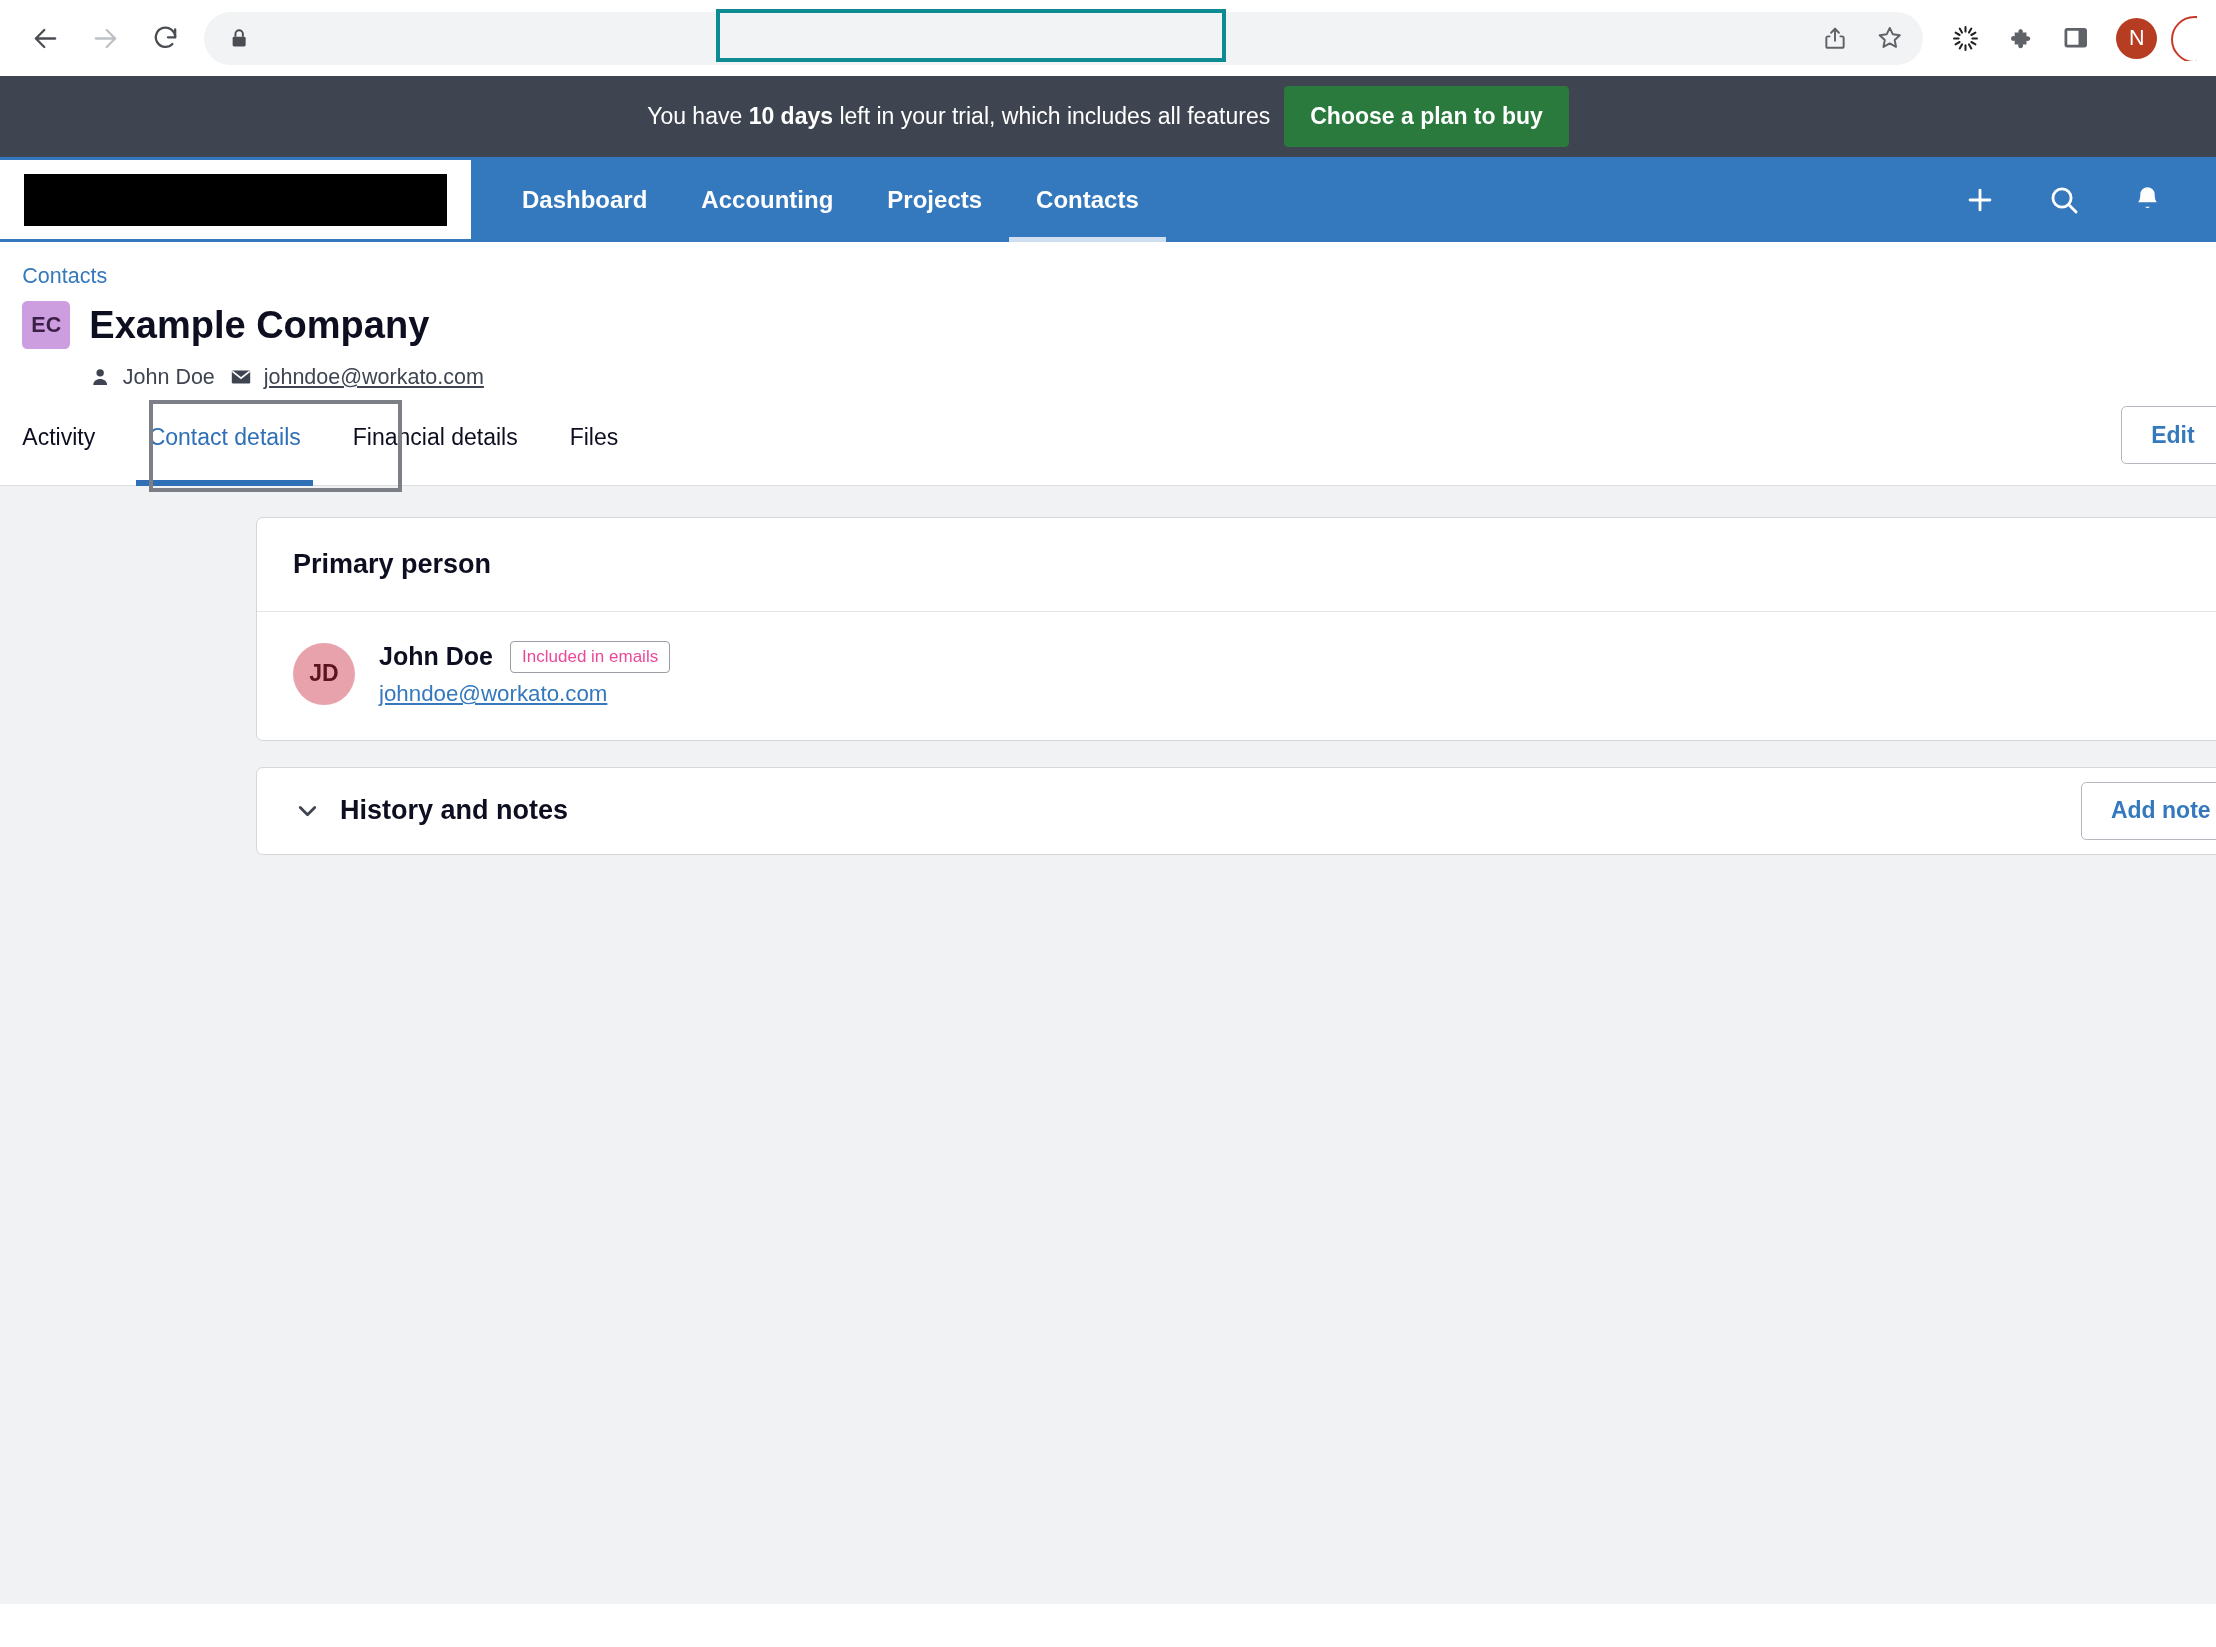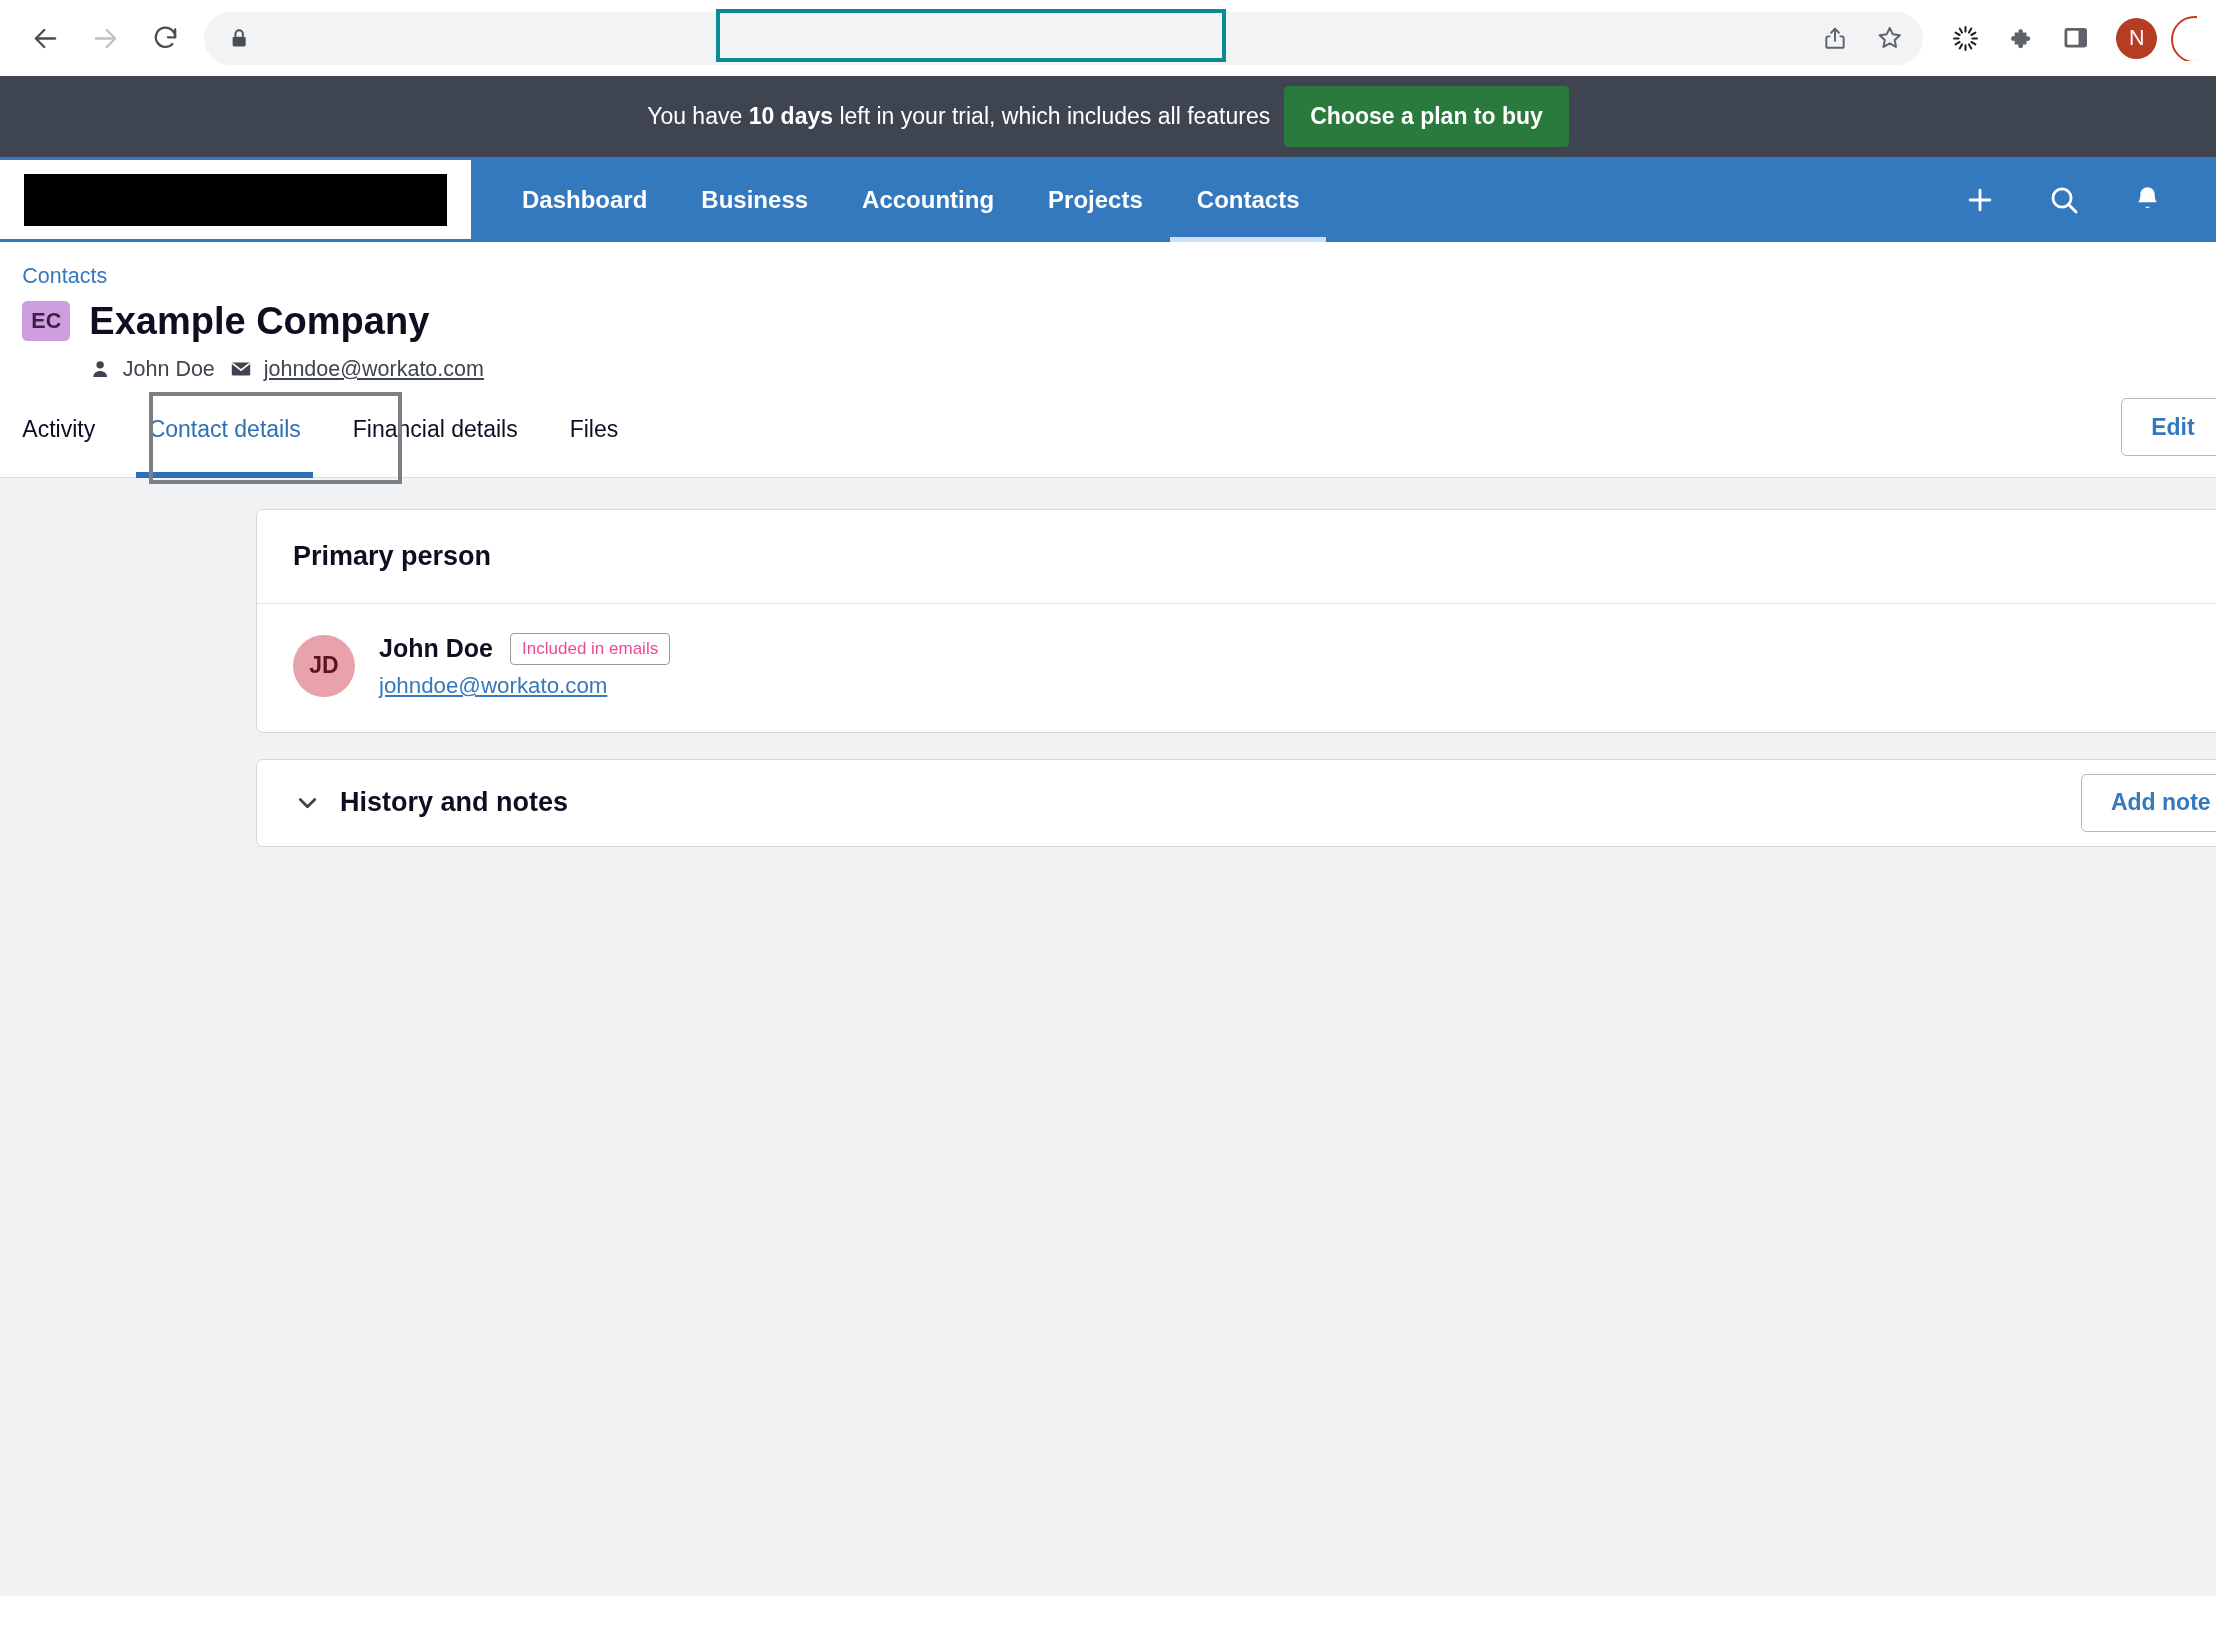--- a/index.html
+++ b/index.html
@@ -195,21 +195,21 @@
     text-decoration: none;
     cursor: pointer;
   }
   .title-row {
     display: flex;
     align-items: center;
     gap: 19px;
     margin-top: 12px;
   }
   .company-avatar {
-    width: 48px; height: 40px;
+    width: 48px; height: 48px;
     border-radius: 5.2px;
     background: #cd9edf;
     color: #3b1f47;
     font-size: 21.5px;
     font-weight: 700;
     display: flex; align-items: center; justify-content: center;
     flex: 0 0 auto;
   }
   .company-name {
     font-size: 38px;
@@ -467,21 +467,20 @@
   <div class="trial-text"><span>You have </span><b>10 days</b><span> left in your trial, which includes all features</span></div>
   <button class="trial-btn">Choose a plan to buy</button>
 </div>
 
 <div class="xero-nav">
   <div class="logo-box">
     <div class="logo-redacted"></div>
   </div>
   <div class="nav-items">
     <div class="nav-item">Dashboard</div>
-    <div class="nav-item">Business</div>
     <div class="nav-item">Accounting</div>
     <div class="nav-item">Projects</div>
     <div class="nav-item active">Contacts</div>
   </div>
   <div class="nav-right">
     <div class="nav-icon-btn">
       <svg width="34" height="34" viewBox="0 0 24 24">
         <path d="M12 5v14M5 12h14" stroke="#ffffff" stroke-width="2" stroke-linecap="round"></path>
       </svg>
     </div>

